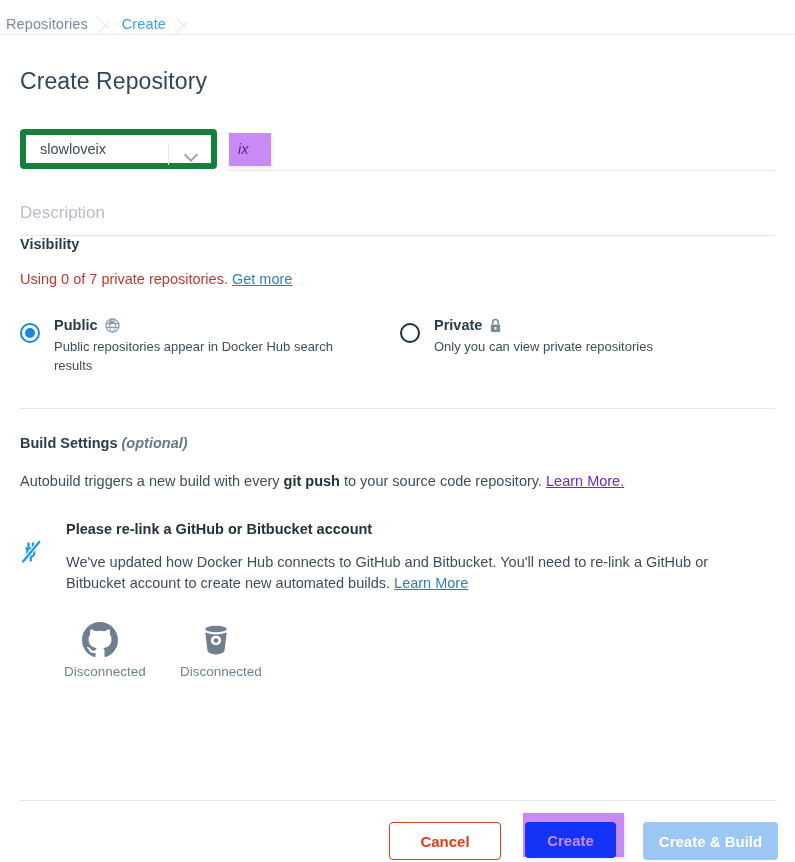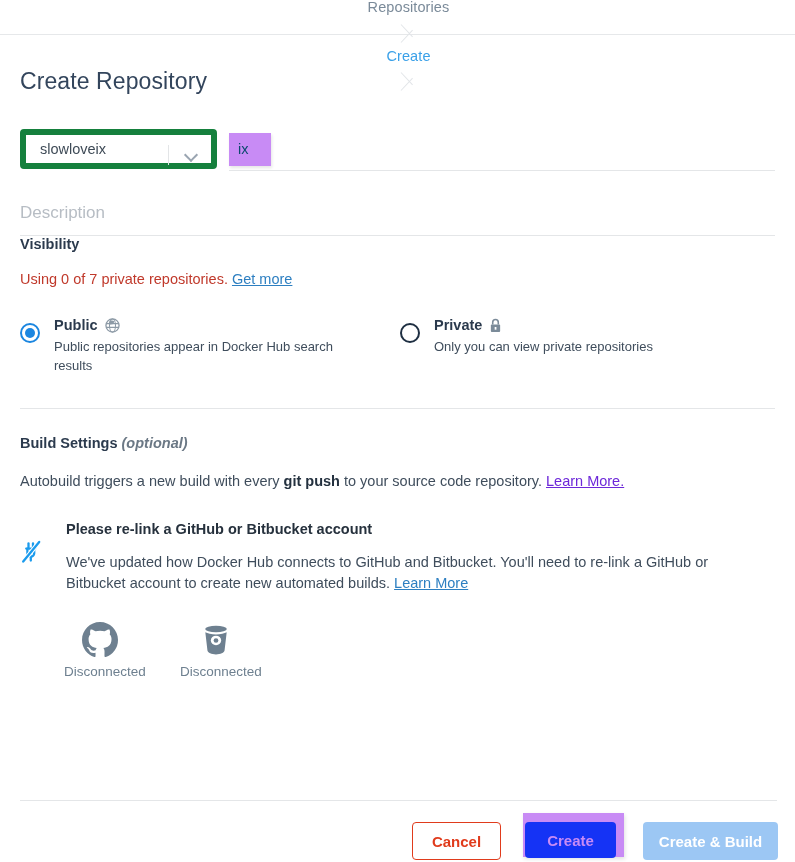--- a/index.html
+++ b/index.html
@@ -16,22 +16,21 @@
   .breadcrumb-bar {
     position: relative;
     height: 35px;
     border-bottom: 1px solid #e6e8ea;
     background: #ffffff;
   }
   .crumbs {
     display: flex;
     align-items: center;
     height: 48px;
-    padding-left: 22px;
-    flex-direction: column;
+    padding-left: 6px;
   }
   .crumb {
     font-size: 14.5px;
     letter-spacing: .1px;
     line-height: 1;
     white-space: nowrap;
   }
   .crumb.muted { color: #7a8a99; }
   .crumb.active { color: #3aa0e8; }
   .crumb-sep {
@@ -124,22 +123,23 @@
     height: 33px;
     min-width: 42px;
     background: #c88bf5;
     display: flex;
     align-items: center;
     padding: 0 8px 0 9px;
     box-shadow: 1px 2px 3px rgba(0,0,0,.10);
   }
   .name-highlight span {
     font-size: 14.5px;
-    color: #0c4a6e;
+    color: #701a75;
     line-height: 1;
+    font-style: italic;
   }
   .name-underline {
     position: absolute;
     left: 0; right: 0;
     top: 41px;
     height: 1px;
     background: #e4e6e8;
   }
 
   
@@ -320,21 +320,21 @@
   .btn {
     font-size: 15px;
     font-weight: 700;
     border-radius: 4px;
     border: none;
     cursor: pointer;
     font-family: "Liberation Sans", sans-serif;
     line-height: 1;
   }
   .btn-cancel {
-    width: 89px; height: 38px;
+    width: 112px; height: 38px;
     margin-top: 16px;
     background: #ffffff;
     border: 1px solid #e03b1c;
     color: #e03b1c;
   }
   .create-wrap {
     position: relative;
     width: 101px;
     height: 50px;
     margin-left: 22px;

